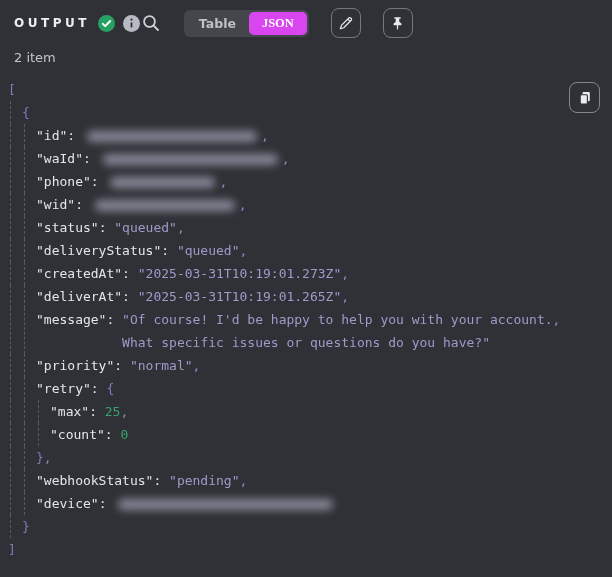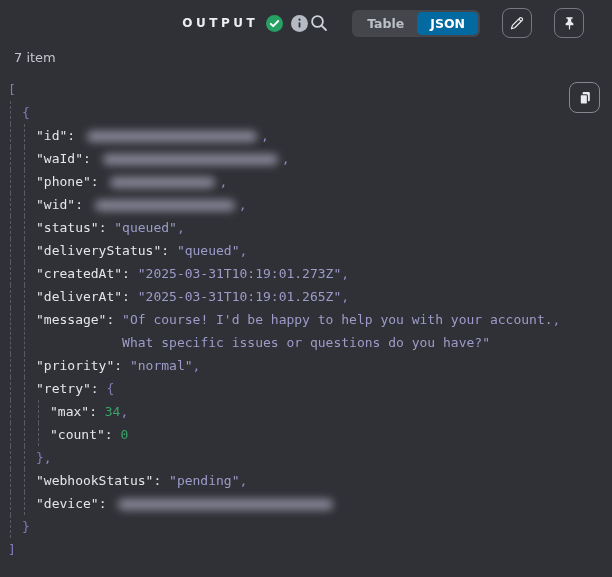--- a/index.html
+++ b/index.html
@@ -6,41 +6,41 @@
   html,body { width:612px; height:577px; overflow:hidden; }
   body {
     background:#2f3136;
     font-family:"DejaVu Sans","Liberation Sans",sans-serif;
     color:#e4e6ea;
   }
   .panel { width:100%; height:100%; position:relative; }
 
   
   .header {
-    display:flex; align-items:center; justify-content:flex-end;
+    display:flex; align-items:center; justify-content:flex-start;
     padding:8px 28px 0 14px; height:38px;
   }
   .header-left { display:flex; align-items:center; gap:8px; }
   .panel-title {
     font-size:12px; font-weight:700; letter-spacing:3.5px;
     color:#eceef1; text-transform:uppercase;
   }
   .badge { display:inline-flex; align-items:center; justify-content:center; }
   .header-right { display:flex; align-items:center; gap:22px; }
   .search-btn { background:none; border:none; cursor:pointer; display:flex; padding:2px; }
 
   .tabs {
     display:flex; align-items:center; background:#44464c;
     border-radius:6px; padding:2px; height:27px;
   }
   .tab {
     font-size:12.5px; color:#bcc0c7; padding:3px 13px; border-radius:5px;
     cursor:pointer; line-height:17px; font-weight:600;
   }
-  .tab.active { background:#0369a1; color:#ffffff; }
+  .tab.active { background:#d946ef; color:#ffffff;font-family:Liberation Serif, serif; }
 
   .icon-btn {
     width:30px; height:30px; border:1.5px solid #75787f; border-radius:8px;
     background:transparent; display:flex; align-items:center; justify-content:center;
     cursor:pointer;
   }
 
   .items-count {
     font-size:13px; color:#c3c6cc; padding:12px 0 0 14px; height:30px;
   }
@@ -118,21 +118,21 @@
         </svg>
       </button>
       <button class="icon-btn">
         <svg width="15" height="15" viewBox="0 0 24 24">
           <path d="M7 2 h10 v2.4 h-2.2 v4.8 l3.4 2.8 V14.6 H13 v5.4 L12 22.5 11 20 v-5.4 H5.8 V12 L9.2 9.2 V4.4 H7 Z" fill="#e8eaee"></path>
         </svg>
       </button>
     </div>
   </div>
 
-  <div class="items-count">7 item</div>
+  <div class="items-count">2 item</div>
 
   <div class="json-view">
     <button class="copy-btn">
       <svg width="16" height="16" viewBox="0 0 20 20">
         <rect x="7" y="2.5" width="9" height="11.5" rx="1.2" fill="#e9ebef"></rect>
         <rect x="4" y="6" width="9" height="11.5" rx="1.2" fill="#e9ebef" stroke="#2f3136" stroke-width="1.4"></rect>
       </svg>
     </button>
     <div id="json-lines">
         <div class="json-line" style="padding-left: 8px;"><span class="jpunct">[</span></div>
@@ -142,21 +142,21 @@
         <div class="json-line" style="padding-left: 36px;"><span class="guide" style="left: 10px;"></span><span class="guide" style="left: 24px;"></span><span class="jkey">"phone"</span><span class="jcolon">: </span><span class="jblur" style="width: 105px;"></span><span class="jcomma">,</span></div>
         <div class="json-line" style="padding-left: 36px;"><span class="guide" style="left: 10px;"></span><span class="guide" style="left: 24px;"></span><span class="jkey">"wid"</span><span class="jcolon">: </span><span class="jblur" style="width: 140px;"></span><span class="jcomma">,</span></div>
         <div class="json-line" style="padding-left: 36px;"><span class="guide" style="left: 10px;"></span><span class="guide" style="left: 24px;"></span><span class="jkey">"status"</span><span class="jcolon">: </span><span class="jstr">"queued"</span><span class="jcomma">,</span></div>
         <div class="json-line" style="padding-left: 36px;"><span class="guide" style="left: 10px;"></span><span class="guide" style="left: 24px;"></span><span class="jkey">"deliveryStatus"</span><span class="jcolon">: </span><span class="jstr">"queued"</span><span class="jcomma">,</span></div>
         <div class="json-line" style="padding-left: 36px;"><span class="guide" style="left: 10px;"></span><span class="guide" style="left: 24px;"></span><span class="jkey">"createdAt"</span><span class="jcolon">: </span><span class="jstr">"2025-03-31T10:19:01.273Z"</span><span class="jcomma">,</span></div>
         <div class="json-line" style="padding-left: 36px;"><span class="guide" style="left: 10px;"></span><span class="guide" style="left: 24px;"></span><span class="jkey">"deliverAt"</span><span class="jcolon">: </span><span class="jstr">"2025-03-31T10:19:01.265Z"</span><span class="jcomma">,</span></div>
         <div class="json-line" style="padding-left: 36px;"><span class="guide" style="left: 10px;"></span><span class="guide" style="left: 24px;"></span><span class="jkey">"message"</span><span class="jcolon">: </span><span class="jstr multi">"Of course! I'd be happy to help you with your account.
 What specific issues or questions do you have?"</span><span class="jcomma">,</span></div>
         <div class="json-line" style="padding-left: 36px;"><span class="guide" style="left: 10px;"></span><span class="guide" style="left: 24px;"></span><span class="jkey">"priority"</span><span class="jcolon">: </span><span class="jstr">"normal"</span><span class="jcomma">,</span></div>
         <div class="json-line" style="padding-left: 36px;"><span class="guide" style="left: 10px;"></span><span class="guide" style="left: 24px;"></span><span class="jkey">"retry"</span><span class="jcolon">: </span><span class="jpunct">{</span></div>
-        <div class="json-line" style="padding-left: 50px;"><span class="guide" style="left: 10px;"></span><span class="guide" style="left: 24px;"></span><span class="guide" style="left: 38px;"></span><span class="jkey">"max"</span><span class="jcolon">: </span><span class="jnum">34</span><span class="jcomma">,</span></div>
+        <div class="json-line" style="padding-left: 50px;"><span class="guide" style="left: 10px;"></span><span class="guide" style="left: 24px;"></span><span class="guide" style="left: 38px;"></span><span class="jkey">"max"</span><span class="jcolon">: </span><span class="jnum">25</span><span class="jcomma">,</span></div>
         <div class="json-line" style="padding-left: 50px;"><span class="guide" style="left: 10px;"></span><span class="guide" style="left: 24px;"></span><span class="guide" style="left: 38px;"></span><span class="jkey">"count"</span><span class="jcolon">: </span><span class="jnum">0</span></div>
         <div class="json-line" style="padding-left: 36px;"><span class="guide" style="left: 10px;"></span><span class="guide" style="left: 24px;"></span><span class="jpunct">}</span><span class="jcomma">,</span></div>
         <div class="json-line" style="padding-left: 36px;"><span class="guide" style="left: 10px;"></span><span class="guide" style="left: 24px;"></span><span class="jkey">"webhookStatus"</span><span class="jcolon">: </span><span class="jstr">"pending"</span><span class="jcomma">,</span></div>
         <div class="json-line" style="padding-left: 36px;"><span class="guide" style="left: 10px;"></span><span class="guide" style="left: 24px;"></span><span class="jkey">"device"</span><span class="jcolon">: </span><span class="jblur" style="width: 215px;"></span></div>
         <div class="json-line" style="padding-left: 22px;"><span class="guide" style="left: 10px;"></span><span class="jpunct">}</span></div>
         <div class="json-line" style="padding-left: 8px;"><span class="jpunct">]</span></div>
       </div>
   </div>
 
 </div>

